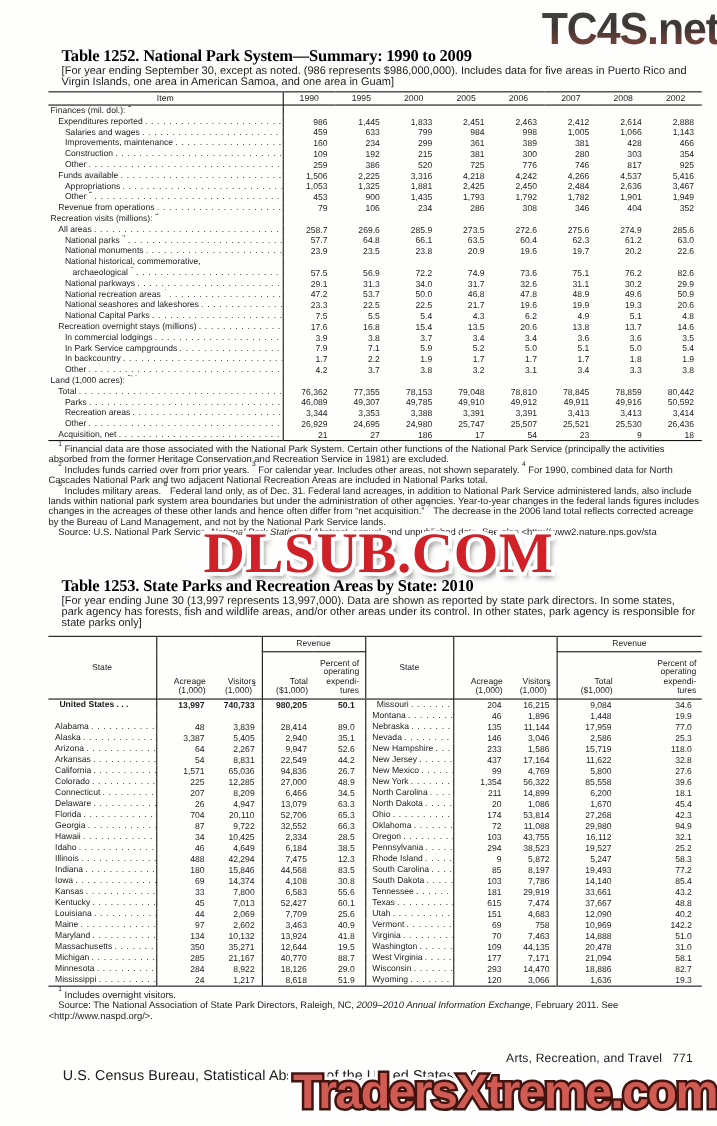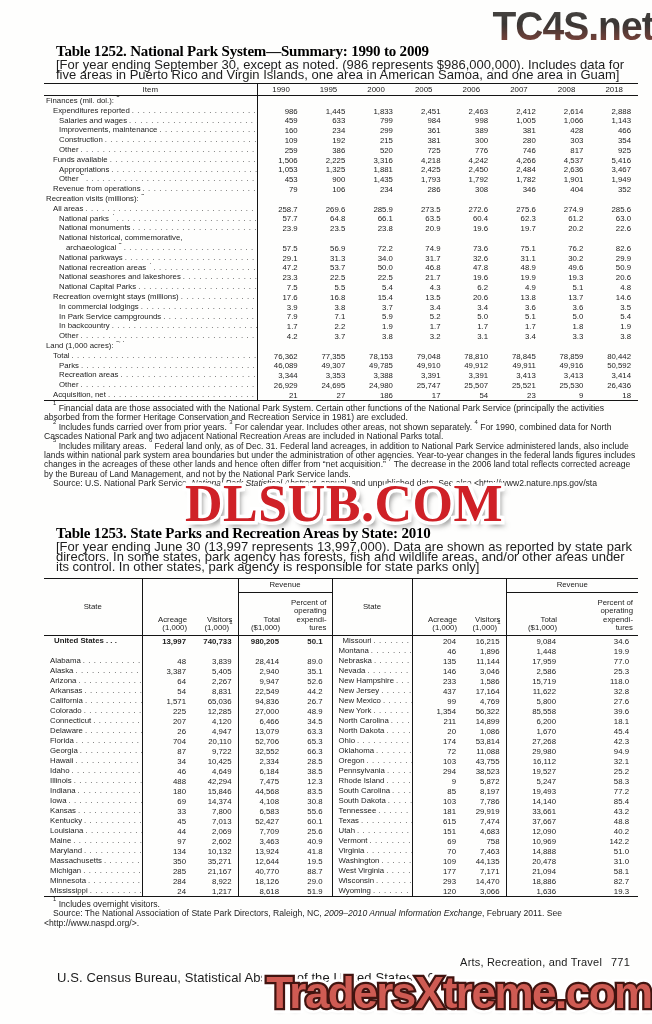--- a/index.html
+++ b/index.html
@@ -10,21 +10,21 @@
   }
   .abs{position:absolute;}
   
   .tbl-title{
     left:56px;width:560px;
     font-family:"Liberation Serif","DejaVu Serif",serif;
     font-weight:bold;font-size:15px;line-height:15px;color:#000;
     letter-spacing:-0.2px;white-space:nowrap;
   }
   .tbl-note{
-    left:56px;width:578px;font-size:13px;line-height:9.9px;color:#1d1d1d;
+    left:56px;width:578px;font-size:10px;line-height:9.9px;color:#1d1d1d;
   }
   
   table{border-collapse:collapse;table-layout:fixed;}
   .t1252{
     left:44px;top:83px;width:594px;
     border-top:1.6px solid #151515;border-bottom:1.4px solid #151515;
     font-size:7.8px;
   }
   .t1252 col.ci{width:213px}
   .t1252 col.cy{width:47.6px}
@@ -130,21 +130,21 @@
   <thead>
     <tr id="np-head-row">
       <th class="item-h">Item</th>
     <th class="year">1990</th>
         <th class="year">1995</th>
         <th class="year">2000</th>
         <th class="year">2005</th>
         <th class="year">2006</th>
         <th class="year">2007</th>
         <th class="year">2008</th>
-        <th class="year">2018</th>
+        <th class="year">2002</th>
       </tr>
   </thead>
   <tbody id="np-body">
       <tr>
         <td class="lc ind0">
           <div class="cf">
             <span class="lbl">Finances (mil. dol.): <sup>1</sup></span>
           </div>
         </td>
         <td colspan="8"></td>
@@ -853,21 +853,21 @@
         <td class="n pr">39.6</td>
       </tr>
       <tr>
         <td class="st c-st">
           <div class="cf">
             <span class="lbl">Connecticut</span>
             <span class="dots"></span>
           </div>
         </td>
         <td class="n">207</td>
-        <td class="n c-vis">4,120</td>
+        <td class="n c-vis">8,209</td>
         <td class="n">6,466</td>
         <td class="n pr c-pct">34.5</td>
         <td class="st rc-st">
           <div class="cf">
             <span class="lbl">North Carolina</span>
             <span class="dots"></span>
           </div>
         </td>
         <td class="n">211</td>
         <td class="n rc-vis">14,899</td>

